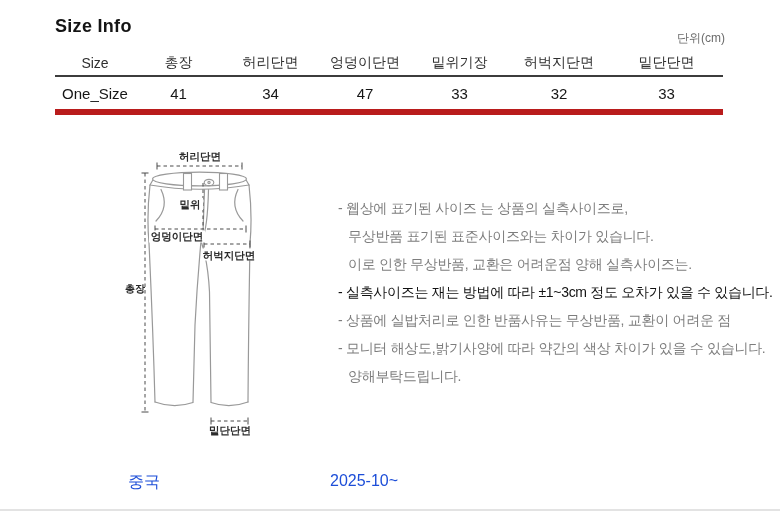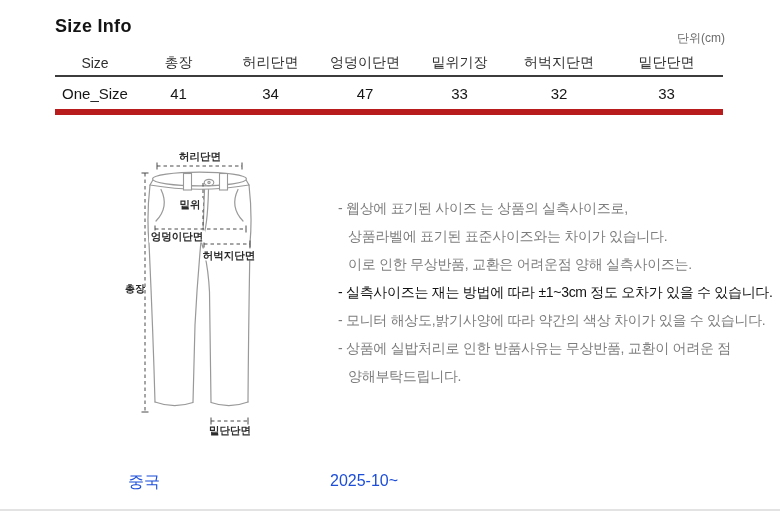--- a/index.html
+++ b/index.html
@@ -119,25 +119,25 @@
     <text x="70" y="68">밑위</text>
     <text x="57" y="100">엉덩이단면</text>
     <text x="109" y="118.5">허벅지단면</text>
     <text x="15" y="151.5" font-size="10">총장</text>
     <text x="110" y="294">밑단단면</text>
   </g>
 </svg>
 
 <div class="abs notes">
   <div class="note-line">- 웹상에 표기된  사이즈 는 상품의 실측사이즈로,</div>
-  <div class="note-line indent">상품라벨에 표기된 표준사이즈와는 차이가 있습니다.</div>
+  <div class="note-line indent">무상반품 표기된 표준사이즈와는 차이가 있습니다.</div>
   <div class="note-line indent">이로 인한 무상반품, 교환은 어려운점 양해 실측사이즈는.</div>
   <div class="note-line bold">- 실측사이즈는 재는 방법에 따라 ±1~3cm 정도 오차가 있을 수 있습니다.</div>
+  <div class="note-line">- 상품에 실밥처리로 인한 반품사유는 무상반품, 교환이 어려운 점</div>
   <div class="note-line">- 모니터 해상도,밝기사양에 따라 약간의 색상 차이가 있을 수 있습니다.</div>
-  <div class="note-line">- 상품에 실밥처리로 인한 반품사유는 무상반품, 교환이 어려운 점</div>
   <div class="note-line indent">양해부탁드립니다.</div>
 </div>
 
 <div class="abs manu manu-label m-country-label">제조국</div>
 <div class="abs manu manu-value m-country-value">중국</div>
 <div class="abs manu manu-label m-date-label">제조년월</div>
 <div class="abs manu manu-value m-date-value">2025-10~</div>
 
 <div class="abs bottom-rule"></div>
 

